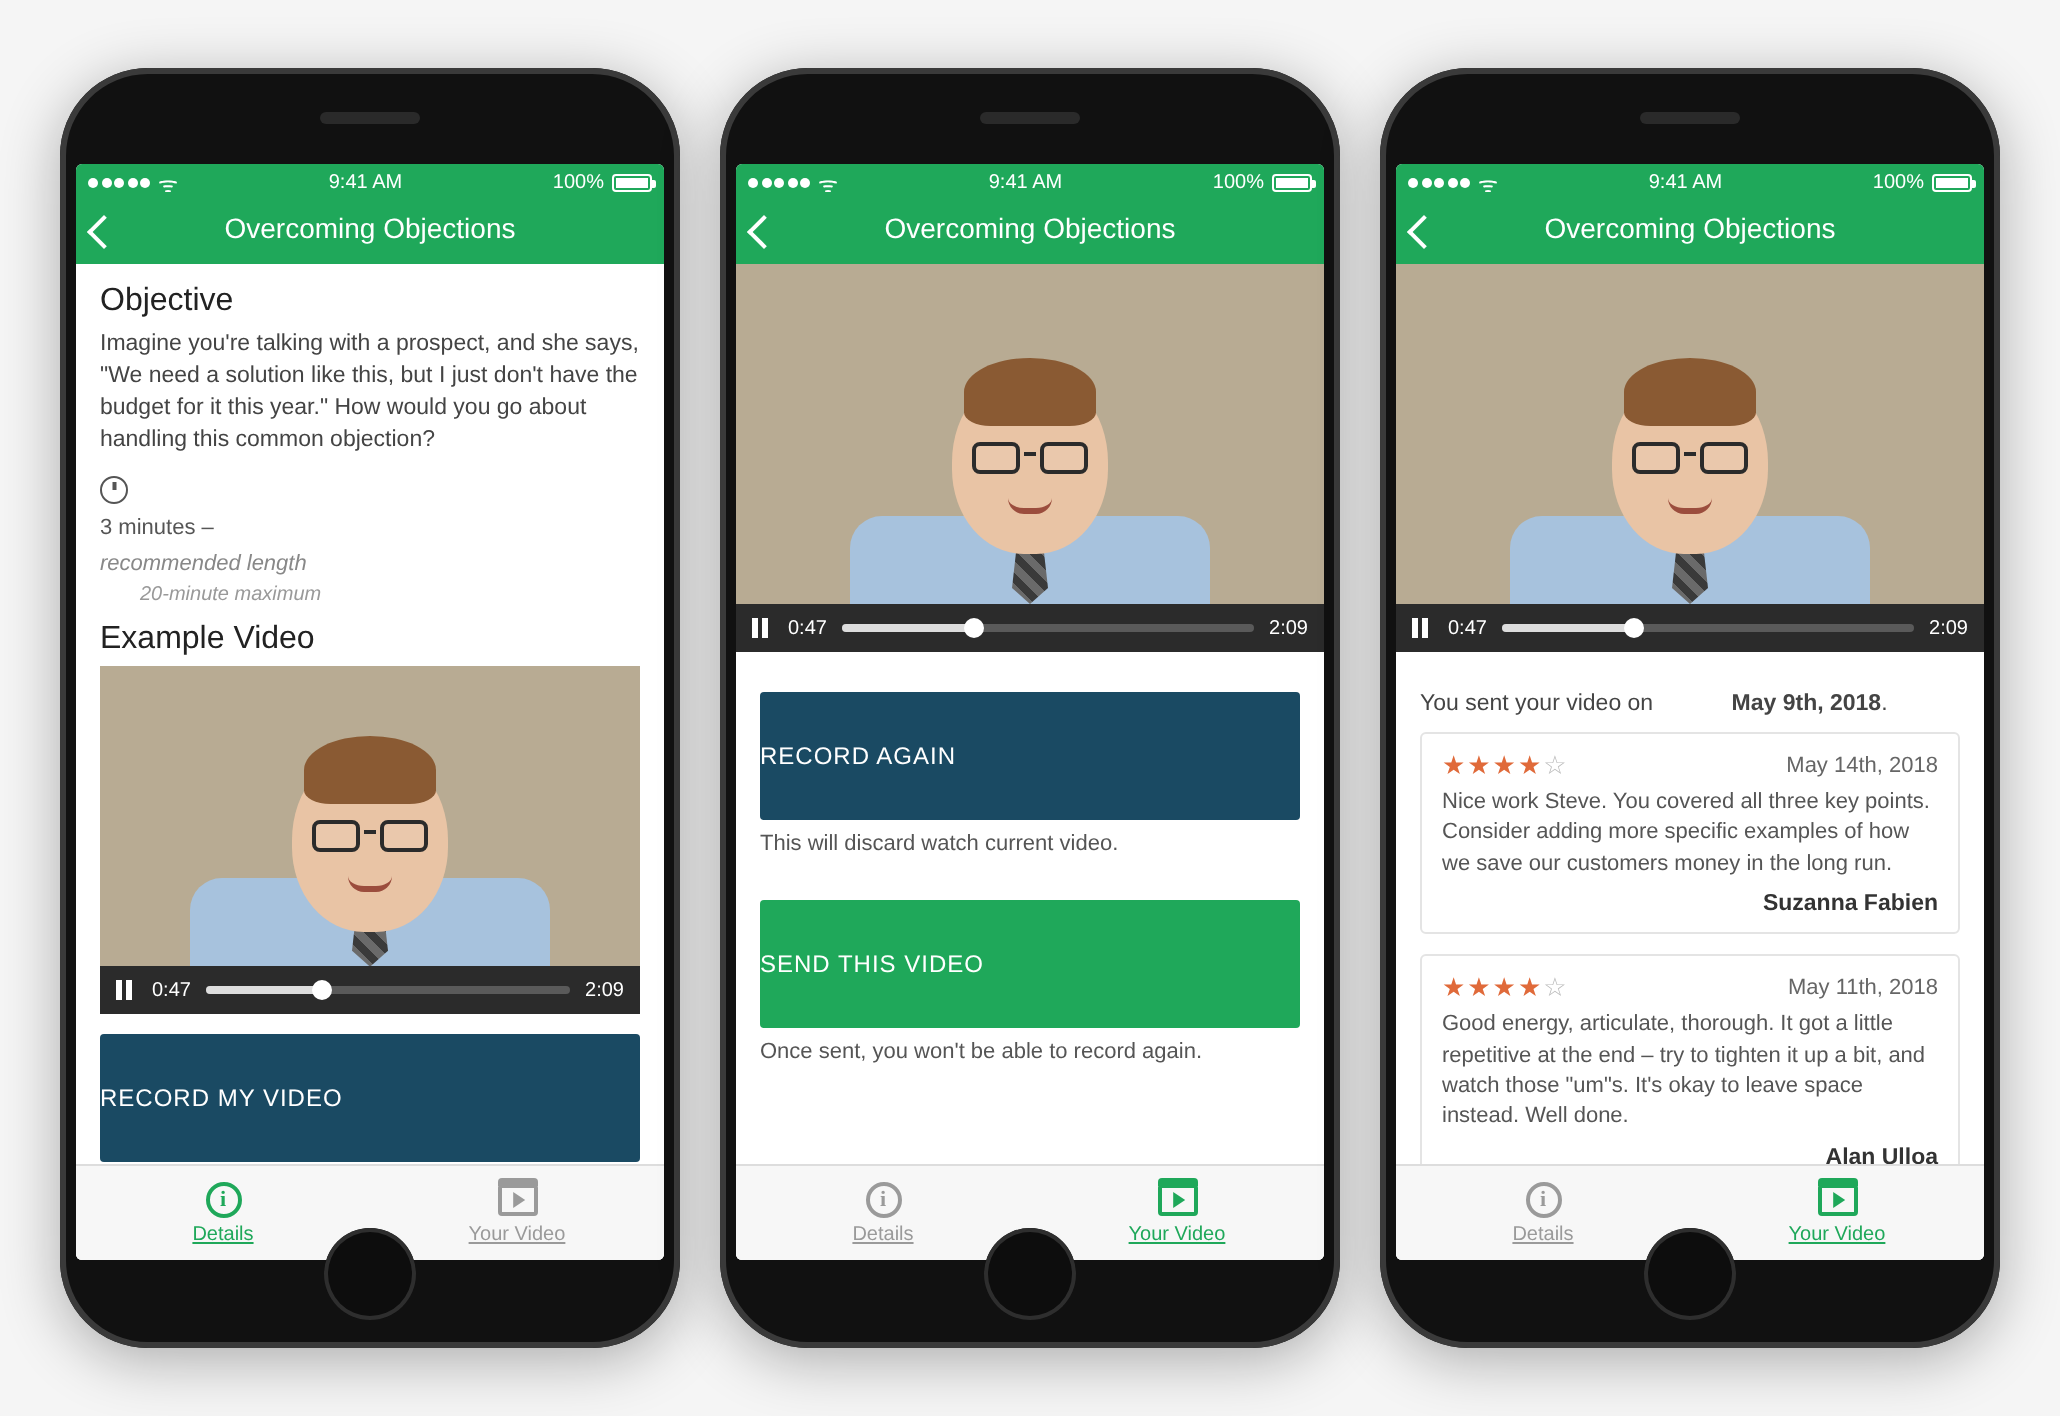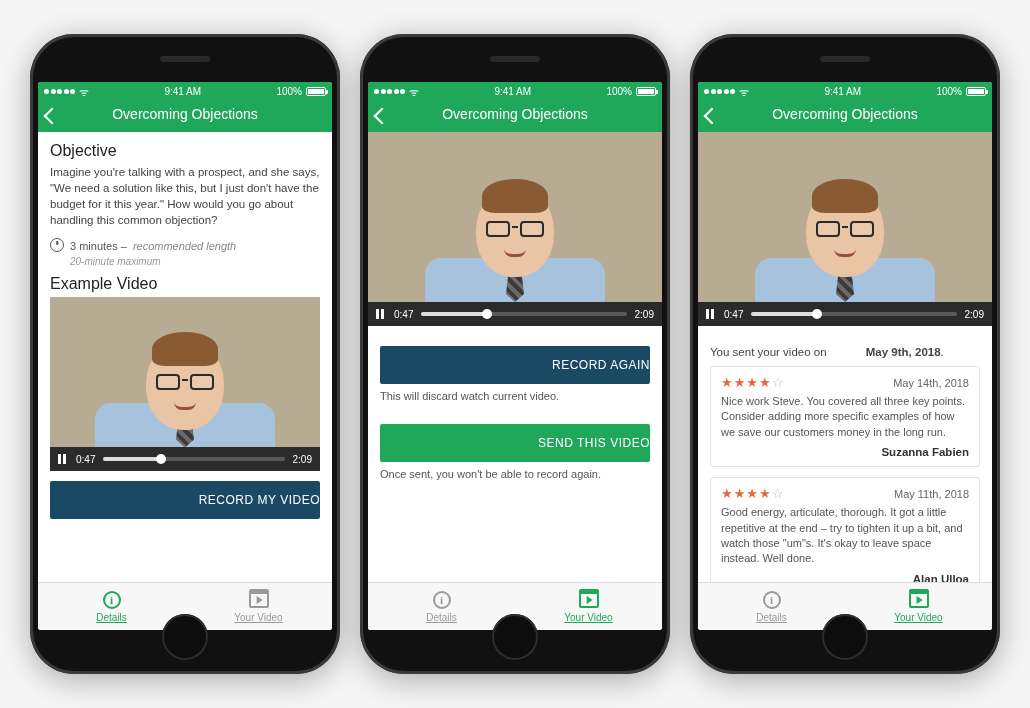--- a/index.html
+++ b/index.html
@@ -81,21 +81,21 @@
     width:12px; height:12px; border-left:2px solid #fff; border-bottom:2px solid #fff;
     transform: translateY(-50%) rotate(45deg);
   }
 
   .content { flex:1; overflow:hidden; background:#fff; display:flex; flex-direction:column;}
   .scroll { flex:1; overflow:hidden; padding:10px 12px; }
 
   h2.section { font-size:16px; font-weight:400; color:#222; margin-bottom:4px; }
   .bodytext { font-size:11.5px; line-height:1.4; color:#444; }
 
-  .length-row { display:flex; align-items:flex-end; gap:6px; margin:10px 0 4px; font-size:11px; color:#555;}
+  .length-row { display:flex; align-items:flex-start; gap:6px; margin:10px 0 4px; font-size:11px; color:#555;flex-direction:column;}
   .length-row .timer-icon { width:14px; height:14px; border:1.5px solid #555; border-radius:50%; position:relative; display:inline-block;}
   .length-row .timer-icon::before{content:"";position:absolute;left:50%;top:50%;width:1.5px;height:4px;background:#555;transform-origin:bottom;transform:translate(-50%,-100%);}
   .length-row em { font-style:italic; color:#888; }
   .subnote { font-size:10px; font-style:italic; color:#999; margin-left:20px; margin-bottom:8px;}
 
   
   .video { width:100%; position:relative; background:#b8ab93; }
   .video.sm { height:150px; }
   .video.lg { height:170px; }
   .face { position:absolute; left:50%; top:58%; transform:translate(-50%,-50%); }
@@ -113,21 +113,21 @@
   .collar::before{left:0;clip-path:polygon(0 0,100% 0,60% 100%);}
   .collar::after{right:0;clip-path:polygon(0 0,100% 0,40% 100%);}
 
   .controls{ height:24px; background:#2b2b2b; color:#fff; display:flex; align-items:center; gap:8px; padding:4px 8px; font-size:10px;}
   .play-pause{ width:10px; display:flex; gap:2px;}
   .play-pause span{width:3px;height:10px;background:#fff;}
   .progress{ flex:1; height:4px; background:#5a5a5a; border-radius:2px; position:relative;}
   .progress .fill{position:absolute;left:0;top:0;bottom:0;width:32%;background:#ddd;border-radius:2px;}
   .progress .knob{position:absolute;left:32%;top:50%;transform:translate(-50%,-50%);width:10px;height:10px;border-radius:50%;background:#fff;}
 
-  .btn{ display:block; width:100%; text-align:right; padding:12px 0; color:#fff; font-size:12px; letter-spacing:.5px; border-radius:2px; margin-top:10px;}
+  .btn{ display:block; width:100%; text-align:left; padding:25px 0; color:#fff; font-size:12px; letter-spacing:.5px; border-radius:2px; margin-top:10px;}
   .btn.navy{ background:#1a4a63; }
   .btn.green{ background:#1fa85a; }
   .help{ font-size:11px; color:#555; margin-top:6px; }
 
   .sent-note{ font-size:11.5px; color:#444; margin:10px 0 8px;}
   .sent-note b{font-weight:700;padding-left:36px;}
 
   .review{ border:1px solid #e4e4e4; border-radius:3px; padding:8px 10px; margin-bottom:10px;}
   .review-top{ display:flex; justify-content:space-between; align-items:center; margin-bottom:4px;}
   .stars{ color:#e06a3a; font-size:13px; letter-spacing:1px;}

